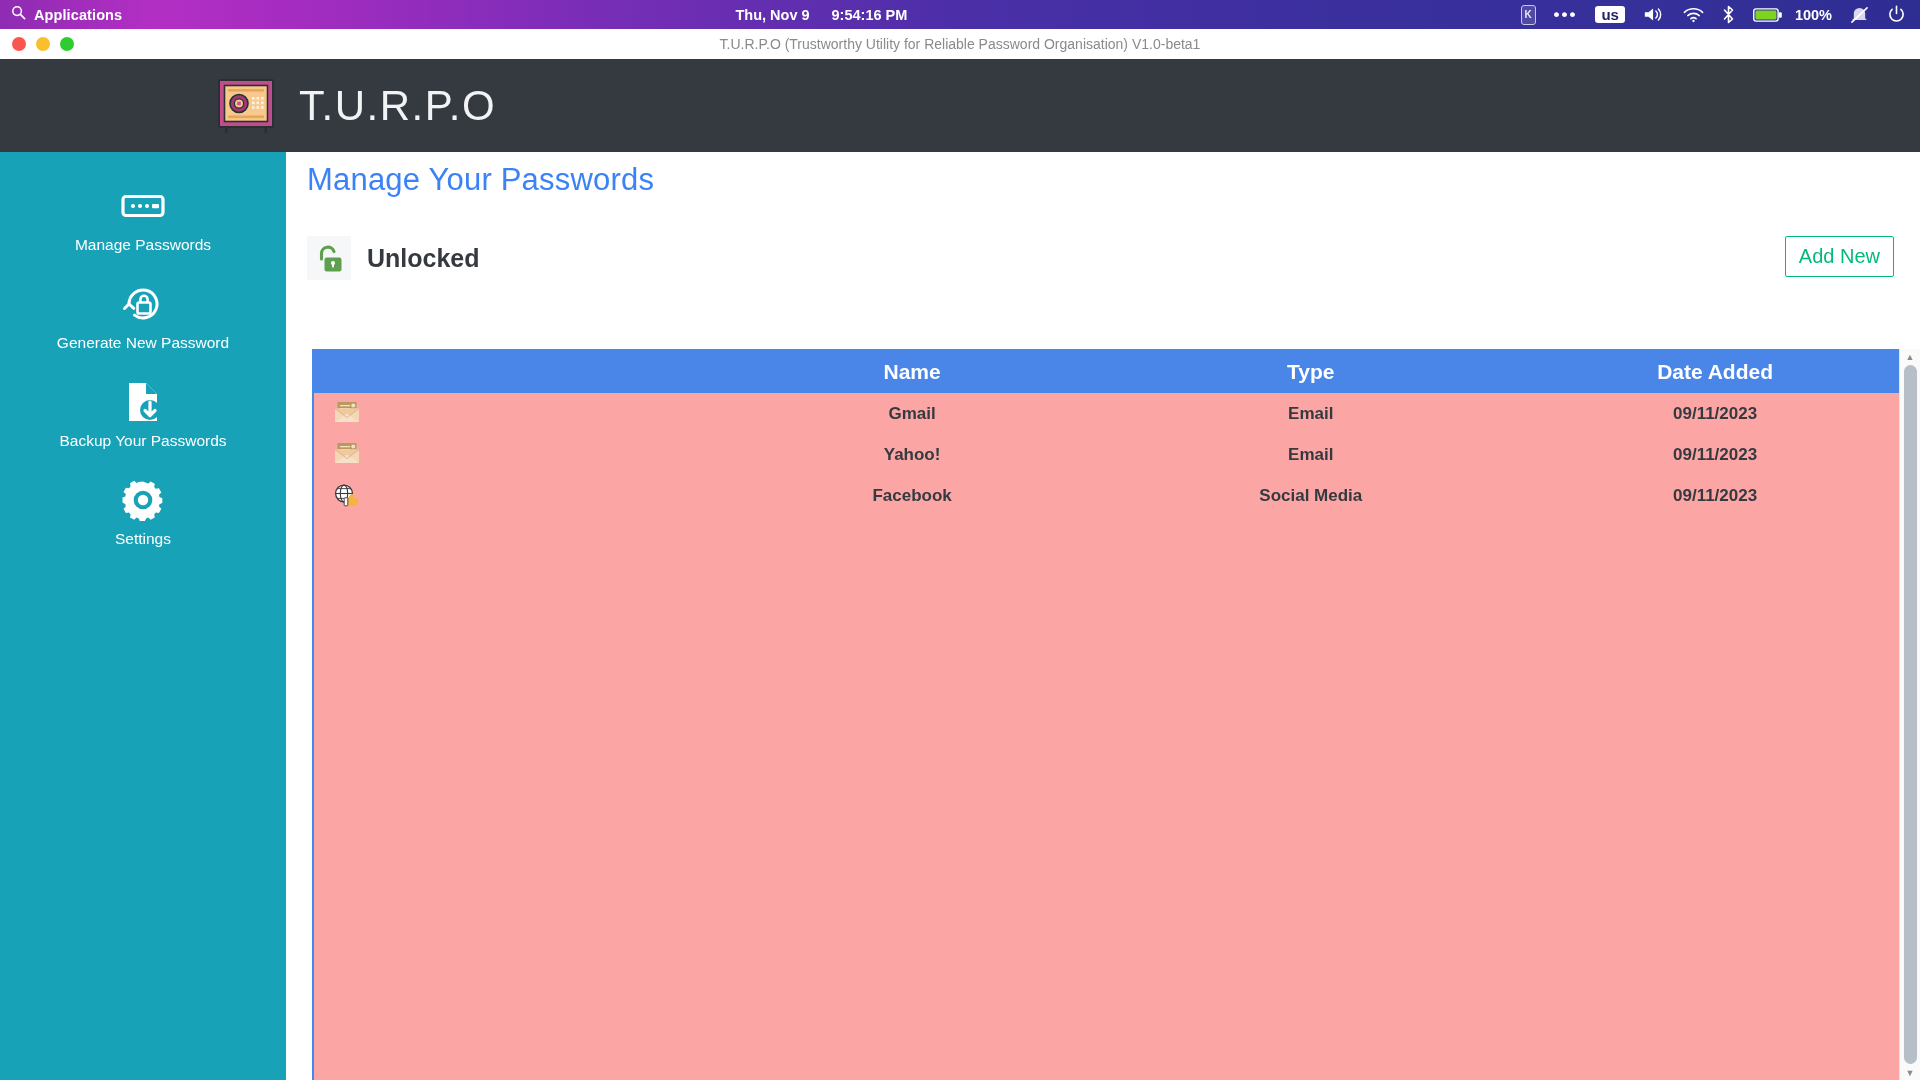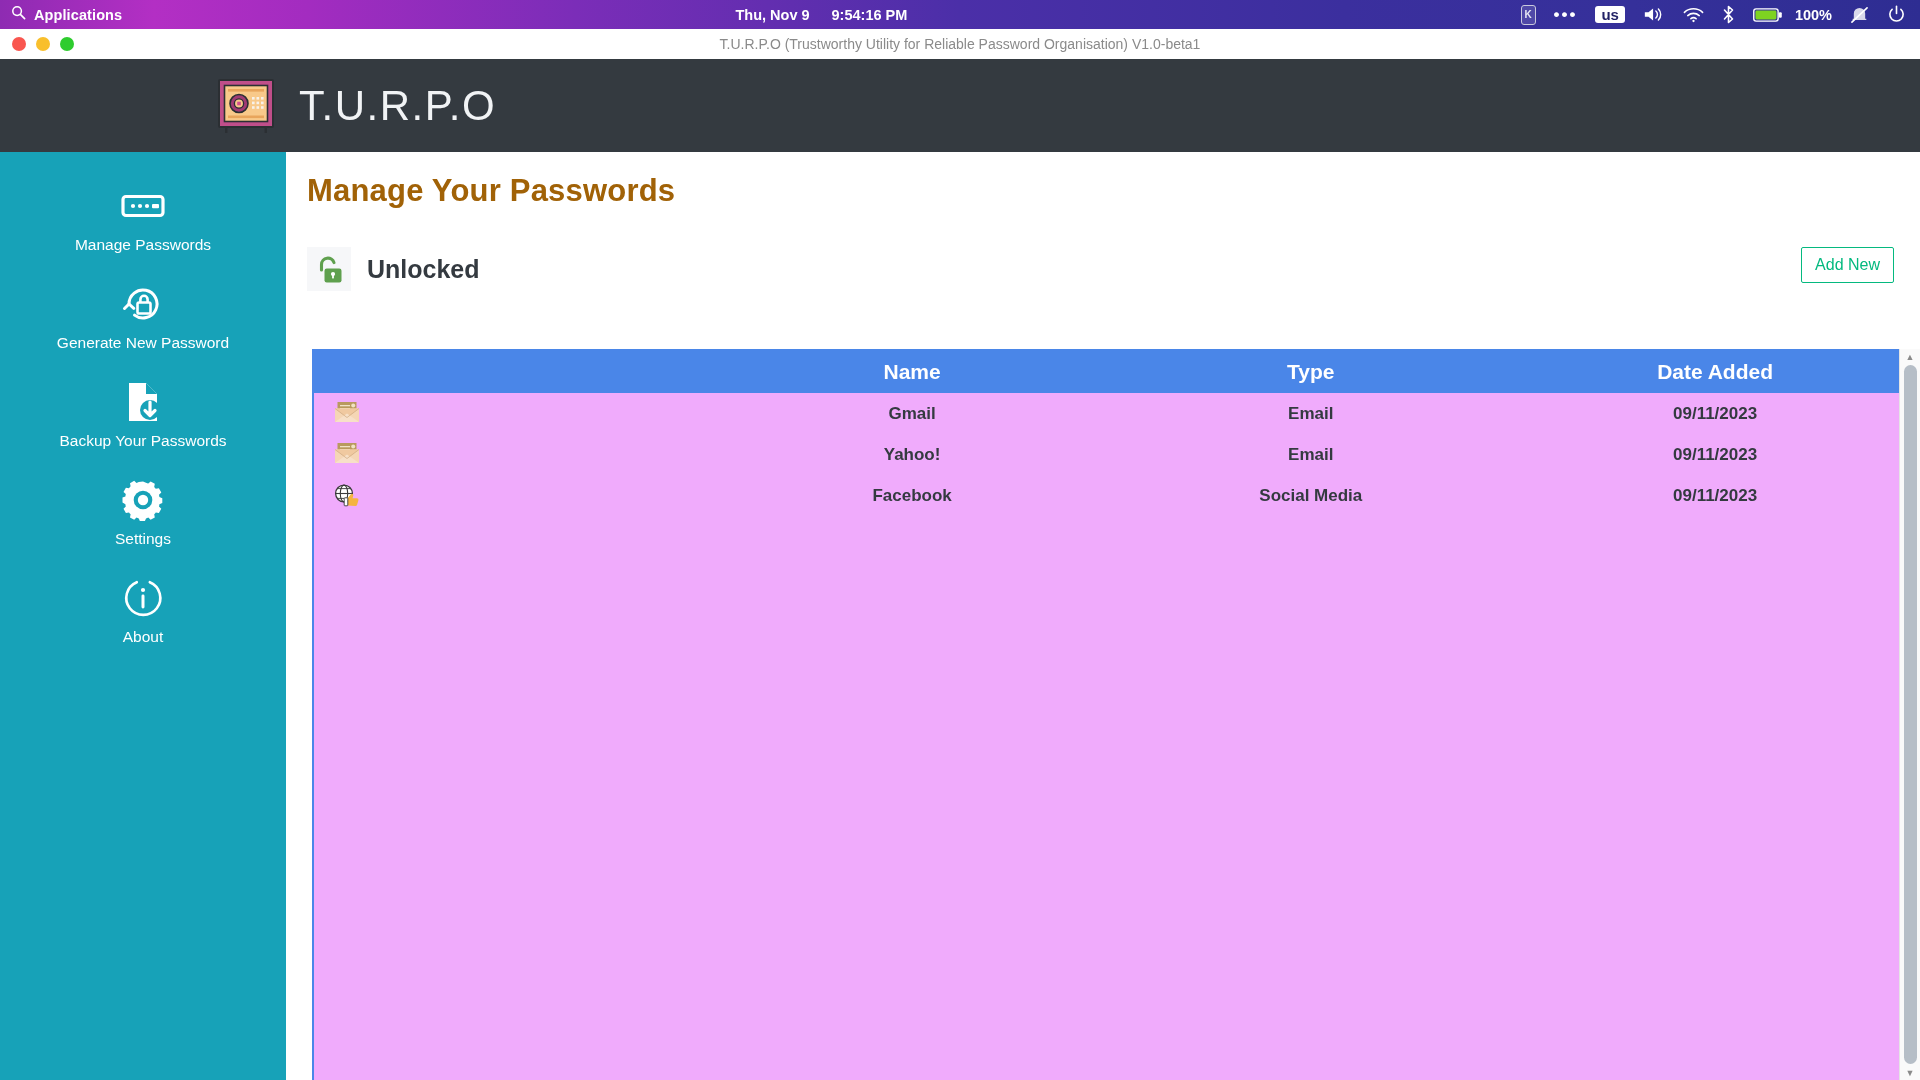--- a/index.html
+++ b/index.html
@@ -68,45 +68,45 @@
   #sidebar { width: 286px; background: #17a2b8; flex: 0 0 286px; padding-top: 18px; }
   .side-item {
     display: flex; flex-direction: column; align-items: center; gap: 7px;
     padding: 13px 6px 14px 6px; cursor: pointer;
   }
   .side-item .side-label { color: #ffffff; font-size: 15.5px; }
   .side-icon { width: 46px; height: 46px; display:flex; align-items:center; justify-content:center; }
 
   #main { flex: 1 1 auto; background: #ffffff; position: relative; }
   #page-title {
-    font-size: 31px; font-weight: bold; color: #a16207;
-    padding: 21px 0 0 21px; letter-spacing: .2px;
+    font-size: 31px; font-weight: normal; color: #3b82f6;
+    padding: 10px 0 0 21px; letter-spacing: .2px;
   }
 
   #status-row {
     display: flex; align-items: flex-start; justify-content: space-between;
     padding: 38px 26px 0 21px; height: 96px;
   }
   #lock-group { display: flex; align-items: center; gap: 16px; }
   #lock-tile {
     width: 44px; height: 44px; background: #f6f7f9;
     display:flex; align-items:center; justify-content:center;
   }
   #lock-label { font-size: 25px; font-weight: bold; color: #343a40; }
   #add-new-btn {
     border: 1.4px solid #04b97f; color: #04b97f; background: #ffffff;
-    font-size: 16px; padding: 8px 13px; border-radius: 2px; cursor: pointer;
+    font-size: 20px; padding: 8px 13px; border-radius: 2px; cursor: pointer;
     font-family: "Liberation Sans", sans-serif;
   }
 
   
   #table-wrap {
     position: absolute; left: 0; right: 0; top: 197px; bottom: 0;
     border: 2px solid #4a86e8; border-right: none; border-bottom: none;
-    background: #f0abfc; overflow: hidden; margin-left: 26px;
+    background: #fca5a5; overflow: hidden; margin-left: 26px;
   }
   table { width: 100%; border-collapse: collapse; table-layout: fixed; }
   thead tr { background: #4a86e8; }
   thead th {
     color: #ffffff; font-size: 21px; font-weight: bold; height: 42px;
     text-align: center; vertical-align: middle;
   }
   th.c-icon, td.c-icon { width: 360px; }
   th.c-name, td.c-name { width: 360px; }
   th.c-type, td.c-type { width: 360px; }
@@ -281,30 +281,20 @@
         <span class="side-icon">
           <svg width="42" height="42" viewBox="0 0 42 42">
             <path fill="#fff" d="M21 2.5l3 1.2a15 15 0 0 1 2.3.9l2.3-2.2 4.2 2.4-.6 3.1c.6.6 1.1 1.2 1.6 1.9l3.1-.5 2.4 4.2-2.3 2.2c.2.8.3 1.5.4 2.3l2.9 1.2v4.8l-2.9 1.2c-.1.8-.2 1.5-.4 2.3l2.3 2.2-2.4 4.2-3.1-.5c-.5.7-1 1.3-1.6 1.9l.6 3.1-4.2 2.4-2.3-2.2c-.8.3-1.5.6-2.3.8l-1.2 3h-4.8l-1.2-3c-.8-.2-1.5-.5-2.3-.8l-2.3 2.2-4.2-2.4.6-3.1c-.6-.6-1.1-1.2-1.6-1.9l-3.1.5-2.4-4.2 2.3-2.2c-.2-.8-.3-1.5-.4-2.3L.5 23.4v-4.8l2.9-1.2c.1-.8.2-1.5.4-2.3l-2.3-2.2 2.4-4.2 3.1.5c.5-.7 1-1.3 1.6-1.9l-.6-3.1 4.2-2.4 2.3 2.2c.8-.3 1.5-.6 2.3-.9z"></path>
             <circle cx="21" cy="21" r="9.3" fill="#17a2b8"></circle>
             <circle cx="21" cy="21" r="5.2" fill="#fff"></circle>
           </svg>
         </span>
         <span class="side-label">Settings</span>
       </div>
 
-      <div class="side-item">
-        <span class="side-icon">
-          <svg width="42" height="42" viewBox="0 0 42 42">
-            <path d="M27.8 5.2a17 17 0 1 1-13 0" fill="none" stroke="#fff" stroke-width="2.6" stroke-linecap="round"></path>
-            <circle cx="21" cy="13" r="2.1" fill="#fff"></circle>
-            <rect x="19.5" y="17.5" width="3" height="14" rx="1.4" fill="#fff"></rect>
-          </svg>
-        </span>
-        <span class="side-label">About</span>
-      </div>
     </nav>
 
     <section id="main">
       <h1 id="page-title">Manage Your Passwords</h1>
 
       <div id="status-row">
         <div id="lock-group">
           <span id="lock-tile">
             <svg width="34" height="32" viewBox="0 0 34 32">
               <path d="M9.5 17V11.4A6.4 6.4 0 0 1 22 9.6" fill="none" stroke="#5fa04e" stroke-width="3.1" stroke-linecap="round"></path>

